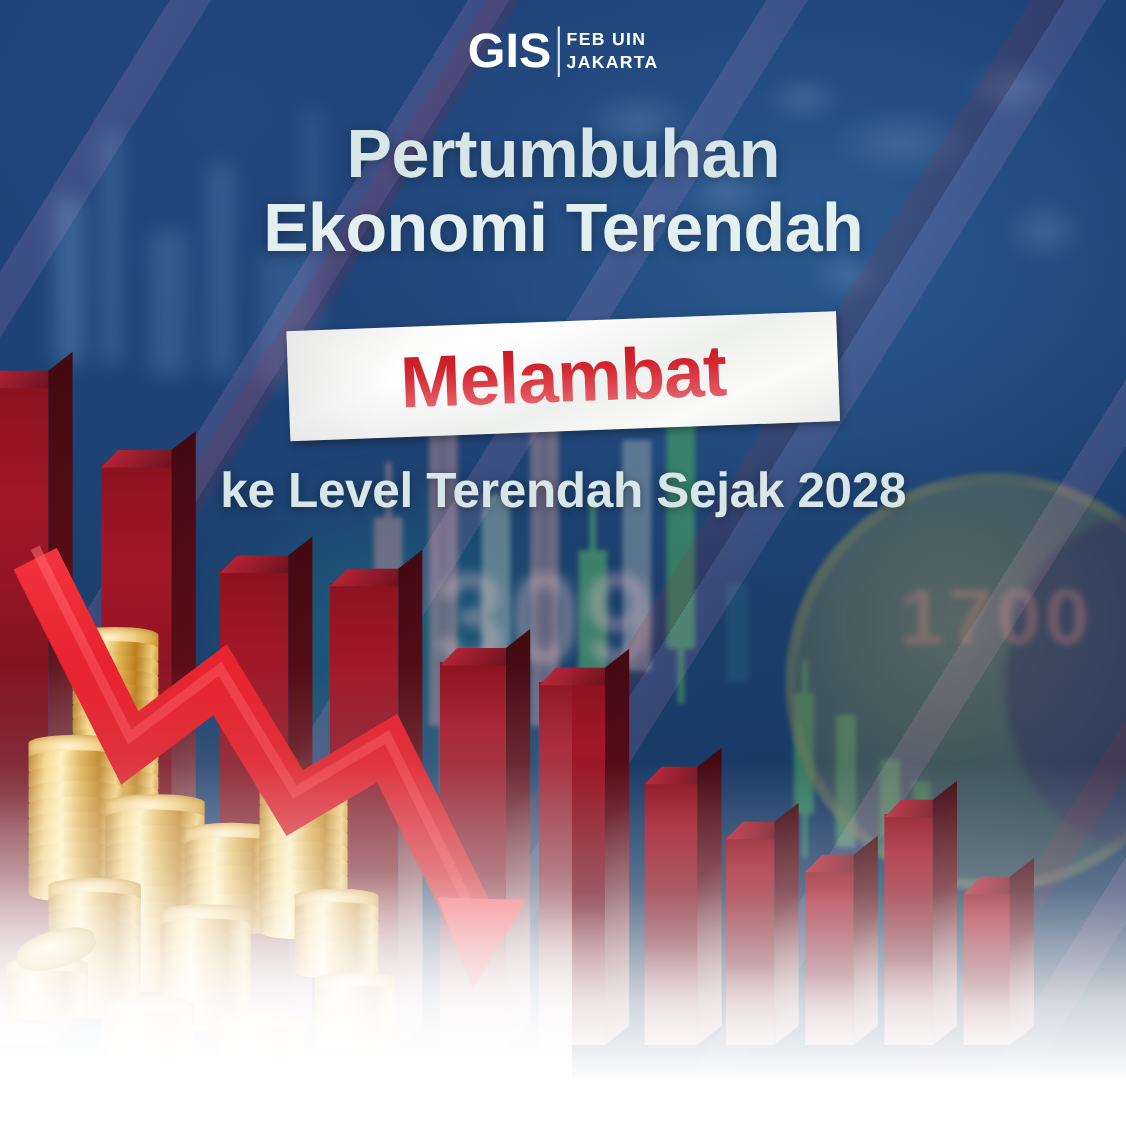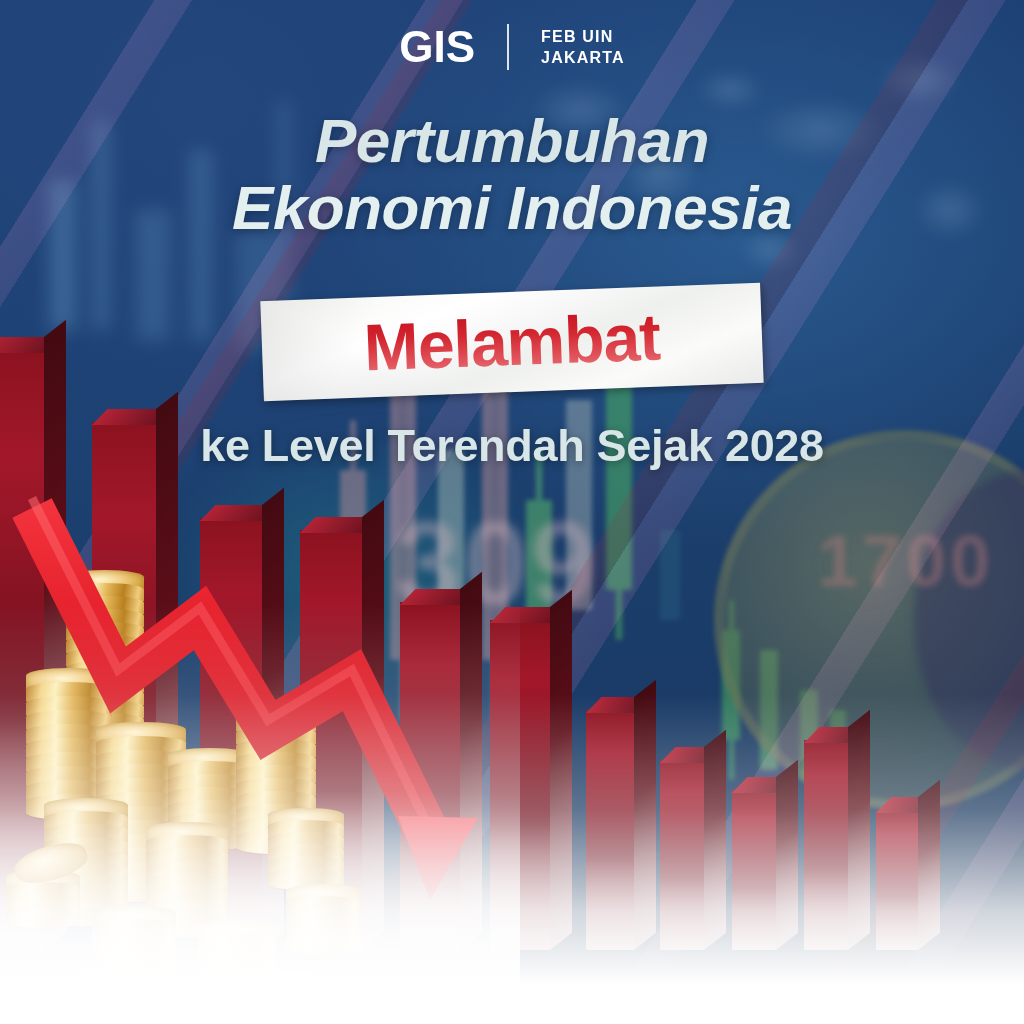--- a/index.html
+++ b/index.html
@@ -136,37 +136,36 @@
   }
   .left-fade{
     position:absolute;left:0;bottom:0;width:520px;height:420px;
     background:linear-gradient(180deg,rgba(255,255,255,0) 0%,rgba(255,255,255,.25) 45%,rgba(255,255,255,.85) 80%,#fff 100%);
     pointer-events:none;
   }
 
   
   .logo{
     position:absolute;top:24px;left:0;right:0;display:flex;justify-content:center;
-    align-items:center;gap:32px;z-index:40;
+    align-items:center;gap:6px;z-index:40;
   }
   .logo-gis{
     font-size:44px;font-weight:700;color:#fff;letter-spacing:0px;line-height:1;
     font-family:"Liberation Sans",sans-serif;
   }
   .logo-div{width:2px;height:46px;background:rgba(255,255,255,.85);}
   .logo-sub{display:flex;flex-direction:column;gap:3px;color:#fff;
     font-size:16px;font-weight:700;letter-spacing:1.2px;line-height:1.12;}
 
   
   .headline{
     position:absolute;top:108px;left:0;right:0;text-align:center;z-index:40;
     color:#d8e6e8;font-weight:700;font-size:62px;line-height:1.08;
     letter-spacing:-0.5px;
     text-shadow:0 2px 10px rgba(0,0,0,.30);
-    font-style:italic;
   }
   .headline .l1{display:block;}
   .headline .l2{display:block;color:#e4eff0;}
 
   
   .banner{
     position:absolute;left:262px;top:292px;width:500px;height:100px;z-index:40;
     transform:rotate(-2.1deg);
     background:
       linear-gradient(118deg,rgba(0,0,0,.05) 0%,rgba(255,255,255,0) 22%),
@@ -457,21 +456,21 @@
     <div class="logo-gis">GIS</div>
     <div class="logo-div"></div>
     <div class="logo-sub">
       <span>FEB UIN</span>
       <span>JAKARTA</span>
     </div>
   </div>
 
   <div class="headline">
     <span class="l1">Pertumbuhan</span>
-    <span class="l2">Ekonomi Indonesia</span>
+    <span class="l2">Ekonomi Terendah</span>
   </div>
 
   <div class="banner">
     <div class="banner-text">Melambat</div>
   </div>
 
   <div class="subtitle">ke Level Terendah Sejak 2028</div>
 
 </div>
 

